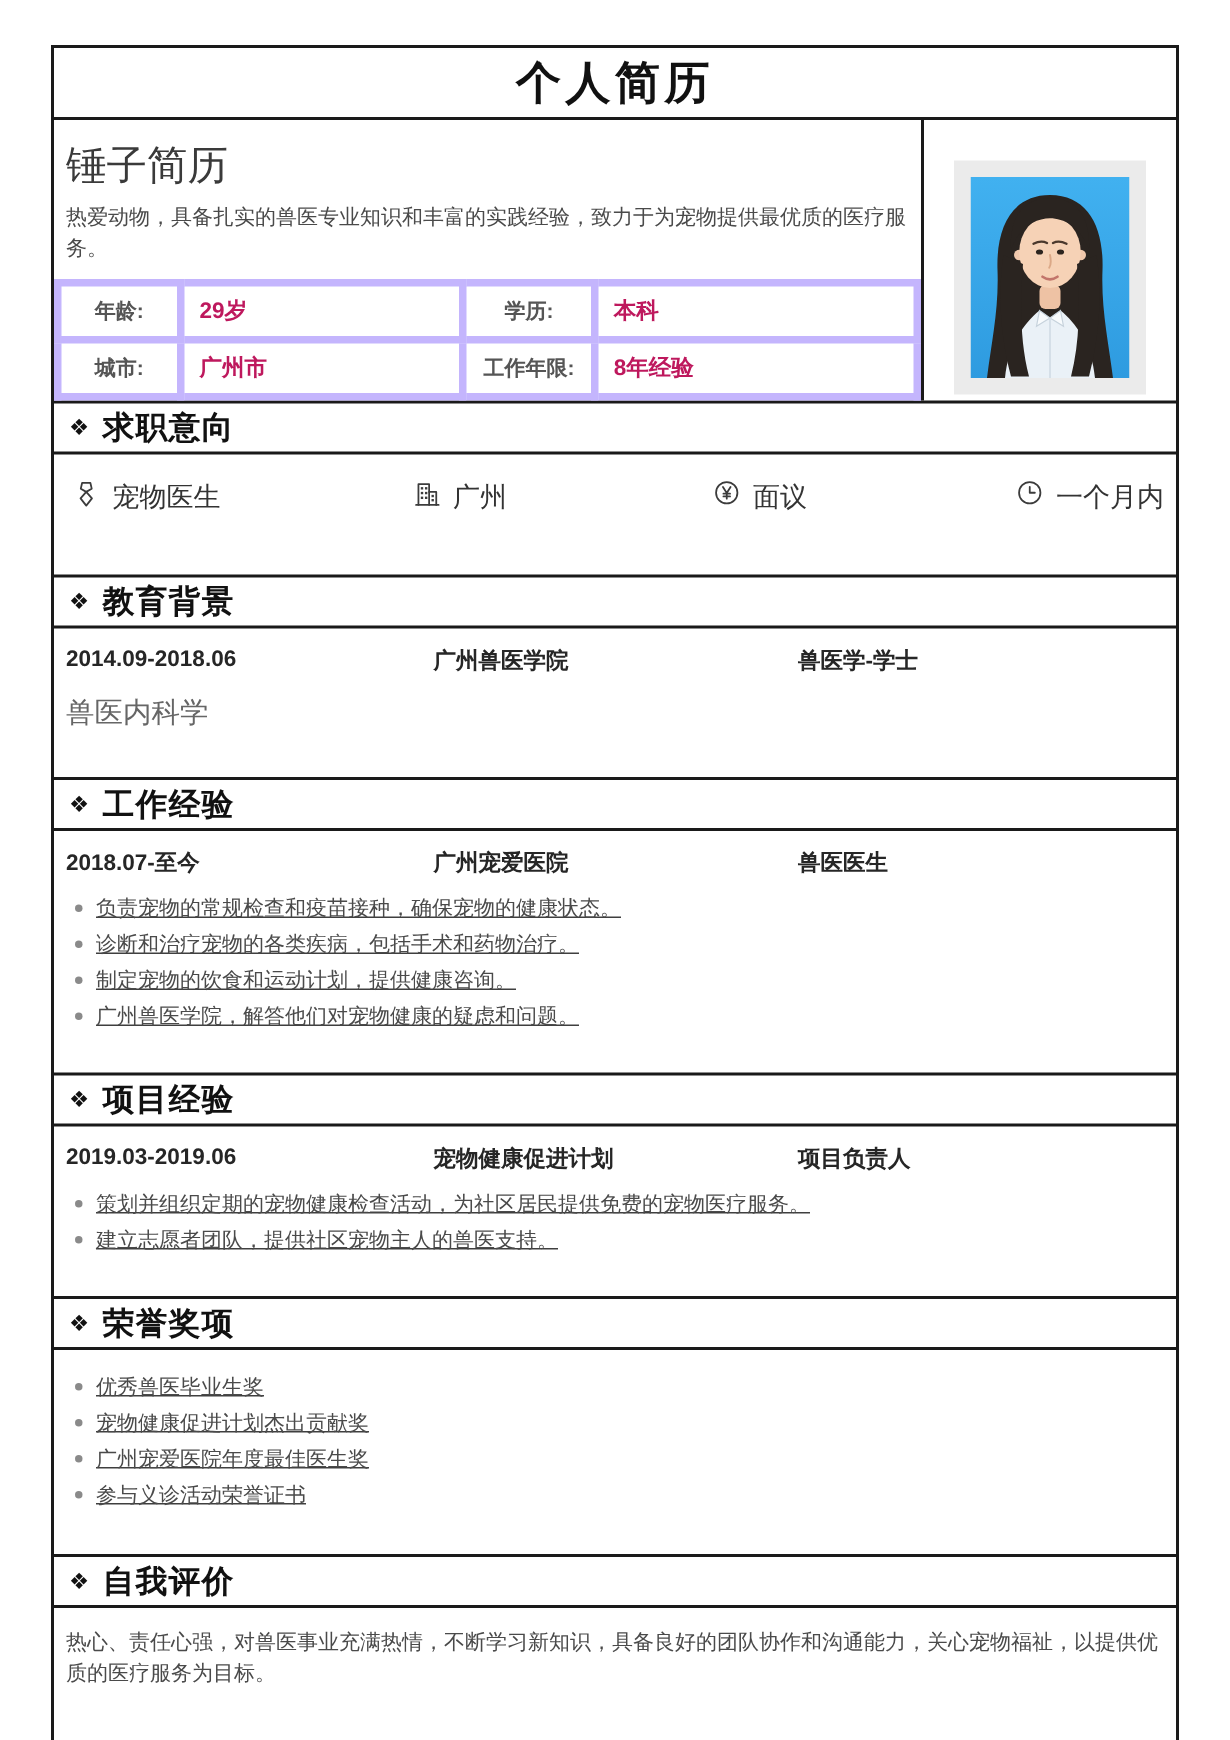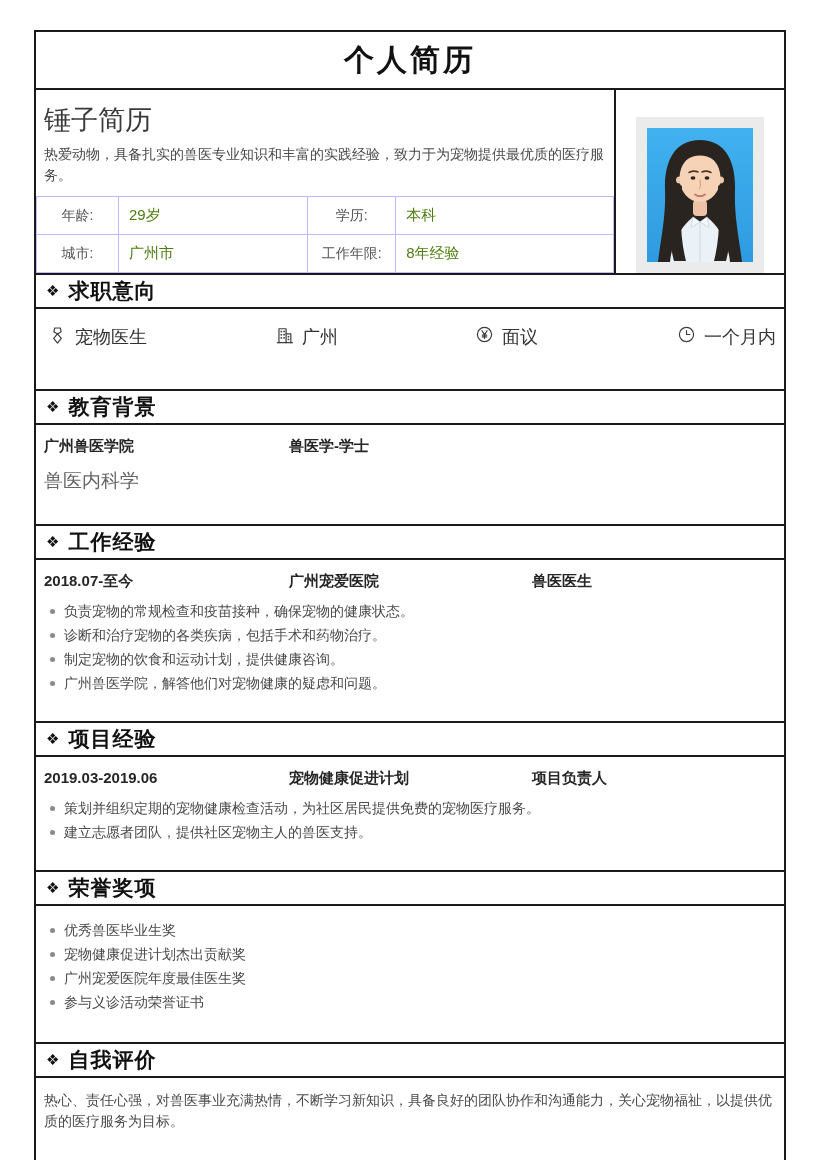--- a/index.html
+++ b/index.html
@@ -1,51 +1,51 @@
 <!DOCTYPE html>
 <html lang="zh"><head>
 <meta charset="utf-8">
 <style>
   * { margin:0; padding:0; box-sizing:border-box; }
   html,body { width:820px; height:1160px; overflow:hidden; background:#ffffff;
     font-family:"Liberation Sans","DejaVu Sans",sans-serif; color:#3f3f3f; }
   .resume { width:752px; margin:30px auto 0; border:2px solid #1a1a1a; background:#fff; min-height:1400px; }
 
-  .doc-title { height:58px; border-bottom:2px solid #1a1a1a; display:flex; align-items:center; justify-content:center;
+  .doc-title { height:48px; border-bottom:2px solid #1a1a1a; display:flex; align-items:center; justify-content:center;
     font-size:30px; font-weight:bold; color:#111; letter-spacing:3px; }
 
   
   .profile { display:flex; border-bottom:2px solid #1a1a1a; }
   .profile-left { flex:1 1 auto; min-width:0; }
   .profile-right { width:178px; border-left:2px solid #1a1a1a; display:flex; align-items:flex-start; justify-content:center; }
   .person-name { font-size:27px; color:#3a3a3a; padding:12px 8px 4px; }
   .summary { font-size:14px; line-height:21px; color:#4a4a4a; padding:2px 8px 0; }
   .info-table { width:100%; border-collapse:collapse; margin-top:10px; }
-  .info-table td { border:1px solid #c4b5fd; height:38px; font-size:14px; }
+  .info-table td { border:5px solid #c4b5fd; height:38px; font-size:14px;font-weight:bold; }
   .info-table td.lbl { width:82px; text-align:center; color:#555; }
   .info-table td.lbl2 { width:88px; text-align:center; color:#555; }
-  .info-table td.val { padding-left:10px; color:#4d7c0f; font-size:15px; }
+  .info-table td.val { padding-left:10px; color:#be185d; font-size:15px; }
   .photo-frame { width:128px; height:156px; background:#ebebeb; padding:11px; margin-top:27px; }
   .photo-frame svg { display:block; }
 
   
   .sec-header { height:34px; border-bottom:2px solid #1a1a1a; display:flex; align-items:center; padding:0 10px; }
   .sec-marker { font-size:15px; color:#111; margin-right:9px; }
   .sec-title { font-size:21px; font-weight:bold; color:#111; letter-spacing:1px; }
   .sec { border-bottom:2px solid #1a1a1a; }
   .sec:last-child { border-bottom:none; }
 
   .intent-body { display:grid; grid-template-columns:227px 200px 202px 1fr; padding:16px 0 40px 12px; }
   .intent-item { display:flex; align-items:flex-start; font-size:18px; color:#333; }
   .intent-item .icn { margin-right:8px; display:inline-flex; }
 
   .entry { padding:12px 8px 30px; }
   .entry-row { display:grid; grid-template-columns:245px 243px 1fr; font-size:15px; font-weight:bold; color:#262626; }
   .entry-note { margin-top:12px; font-size:19px; color:#666; }
-  ul.blist { list-style:none; margin-top:10px; }
+  ul.blist { list-style:none; margin-top:10px;text-decoration:underline; }
   ul.blist li { position:relative; padding-left:20px; font-size:14px; line-height:21px; color:#4a4a4a; margin-bottom:3px; }
   ul.blist li::before { content:""; position:absolute; left:6px; top:8px; width:5px; height:5px; border-radius:50%; background:#8a8a8a; }
   .entry.tight { padding-bottom:24px; }
   .honors-body { padding:12px 8px 26px; }
   .selfeval-body { padding:12px 8px 20px; font-size:14px; line-height:21px; color:#4a4a4a; }
 
   .icn svg { stroke:#3c3c3c; fill:none; stroke-width:1.5; stroke-linecap:round; stroke-linejoin:round; }
   .icn svg .fillwin { fill:#3c3c3c; stroke:none; }
 </style>
 </head>
@@ -163,20 +163,21 @@
     </div>
   </section>
 
   <section class="sec">
     <div class="sec-header">
       <span class="sec-marker">❖</span>
       <span class="sec-title">教育背景</span>
     </div>
     <div class="entry">
       <div class="entry-row">
+        <span>2014.09-2018.06</span>
         <span>广州兽医学院</span>
         <span>兽医学-学士</span>
       </div>
       <div class="entry-note">兽医内科学</div>
     </div>
   </section>
 
   <section class="sec">
     <div class="sec-header">
       <span class="sec-marker">❖</span>

